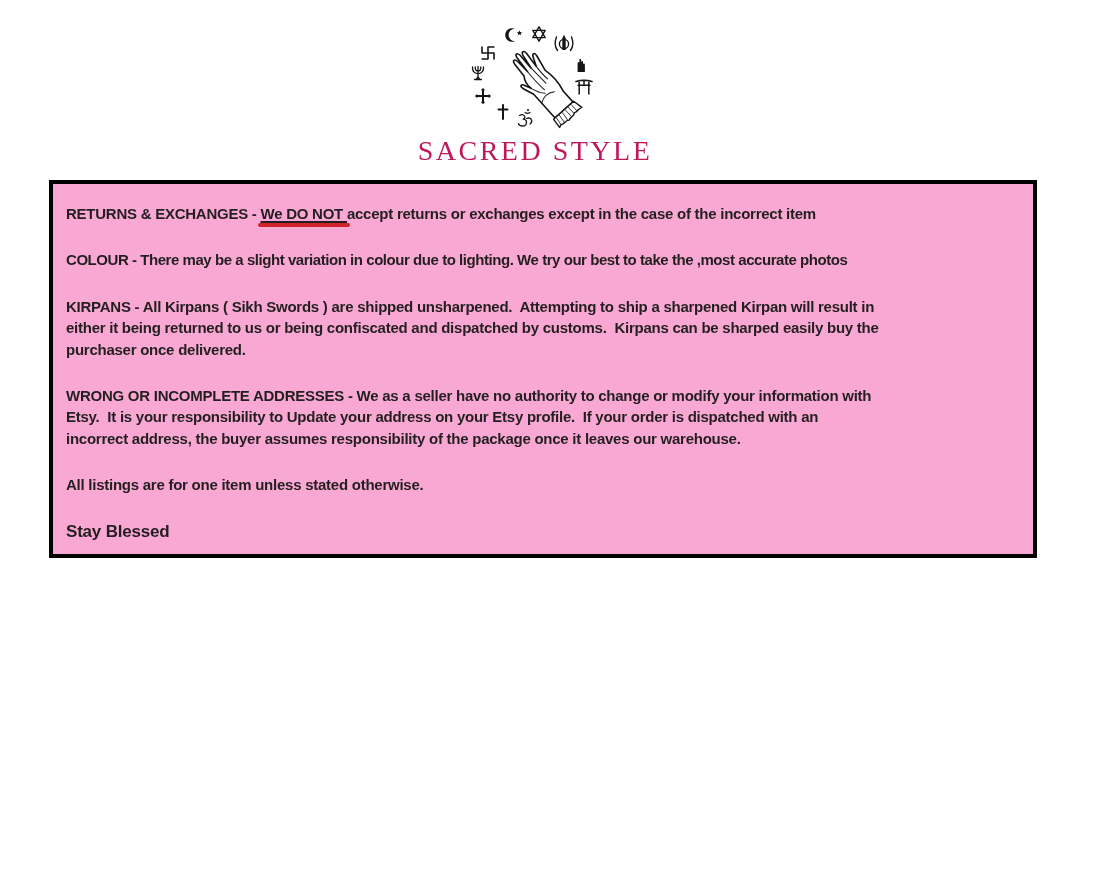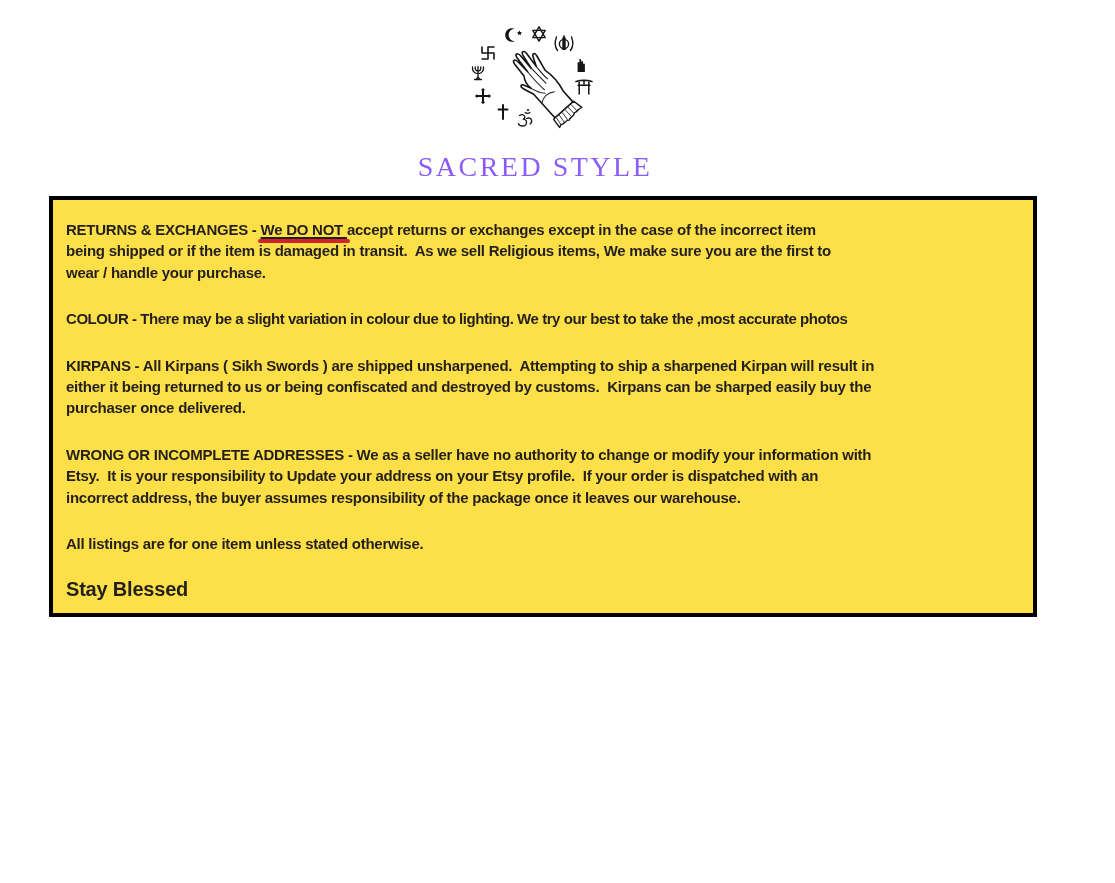--- a/index.html
+++ b/index.html
@@ -2,30 +2,30 @@
 <html><head>
 <meta charset="utf-8">
 <style>
   html,body{margin:0;padding:0;background:#ffffff;}
   body{width:1115px;height:883px;overflow:hidden;font-family:"Liberation Sans","DejaVu Sans",sans-serif;}
   .page{position:relative;width:1115px;height:883px;background:#ffffff;}
 
   
   .logo-wrap{width:260px;margin:16px 0 0 405px;text-align:center;}
   .logo-wrap svg{display:block;margin:0 auto;}
-  .brand{margin-top:17px;font-family:"Liberation Serif","DejaVu Serif",serif;font-size:28px;
-         font-weight:400;letter-spacing:2.5px;color:#8b5cf6;white-space:nowrap;}
+  .brand{margin-top:1px;font-family:"Liberation Serif","DejaVu Serif",serif;font-size:28px;
+         font-weight:400;letter-spacing:2.5px;color:#be185d;white-space:nowrap;}
 
   
   .policy-box{box-sizing:border-box;margin:13px 0 0 49px;width:988px;
-              border:4px solid #000;padding:19px 6px 12px 13px;background:#fde047;}
+              border:4px solid #000;padding:19px 6px 12px 13px;background:#f9a8d4;}
   .para{margin:0 0 25px 0;font-size:15px;font-weight:bold;line-height:21.4px;
         color:#231f20;letter-spacing:-0.25px;white-space:pre;}
   .para.narrow{letter-spacing:-0.45px;margin-top:21px;}
-  .para.signoff{font-size:20px;margin-bottom:0;letter-spacing:-0.2px;}
+  .para.signoff{font-size:17px;margin-bottom:0;letter-spacing:-0.2px;}
   .blk{display:block;}
   .marked{position:relative;text-decoration:underline;text-decoration-thickness:1.5px;text-underline-offset:2px;}
   .marked::after{content:"";position:absolute;left:-3px;right:-3px;bottom:-5px;height:4.5px;
                  background:#d2232a;border-radius:2.5px;}
 </style>
 </head>
 <body>
 
 <div class="page">
 
@@ -85,29 +85,28 @@
       </g>
       <g transform="translate(18,56)">
         <path d="M0,-5.5 V5 M-5.5,-5 V-3.8 A5.5,5.5 0 0,0 5.5,-3.8 V-5 M-2.8,-5 V-3.8 A2.8,2.8 0 0,0 2.8,-3.8 V-5 M-3.5,7.5 H3.5 M-1.8,7.5 L0,5 L1.8,7.5" stroke-width="1.3"></path>
       </g>
     </svg>
     <div class="brand">SACRED STYLE</div>
   </header>
 
   <section class="policy-box">
 
-    <p class="para"><span>RETURNS &amp; EXCHANGES - </span><span class="marked">We DO NOT </span><span>accept returns or exchanges except in the case of the incorrect item</span><span class="blk">being shipped or if the item is damaged in transit.  As we sell Religious items, We make sure you are the first to
-wear / handle your purchase.</span></p>
+    <p class="para"><span>RETURNS &amp; EXCHANGES - </span><span class="marked">We DO NOT </span><span>accept returns or exchanges except in the case of the incorrect item</span></p>
 
 
 
     <p class="para narrow">COLOUR - There may be a slight variation in colour due to lighting. We try our best to take the ,most accurate photos</p>
 
     <p class="para">KIRPANS - All Kirpans ( Sikh Swords ) are shipped unsharpened.  Attempting to ship a sharpened Kirpan will result in
-either it being returned to us or being confiscated and destroyed by customs.  Kirpans can be sharped easily buy the
+either it being returned to us or being confiscated and dispatched by customs.  Kirpans can be sharped easily buy the
 purchaser once delivered.</p>
 
     <p class="para">WRONG OR INCOMPLETE ADDRESSES - We as a seller have no authority to change or modify your information with
 Etsy.  It is your responsibility to Update your address on your Etsy profile.  If your order is dispatched with an
 incorrect address, the buyer assumes responsibility of the package once it leaves our warehouse.</p>
 
     <p class="para">All listings are for one item unless stated otherwise.</p>
 
     <p class="para signoff">Stay Blessed</p>
 

